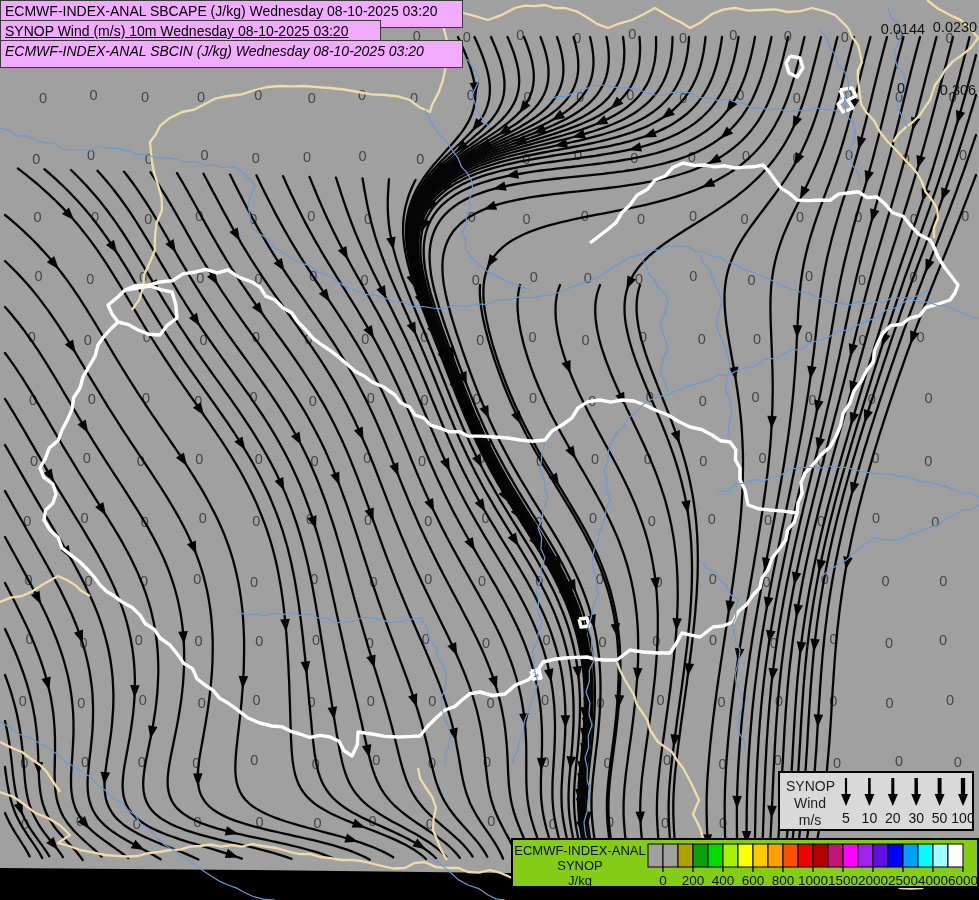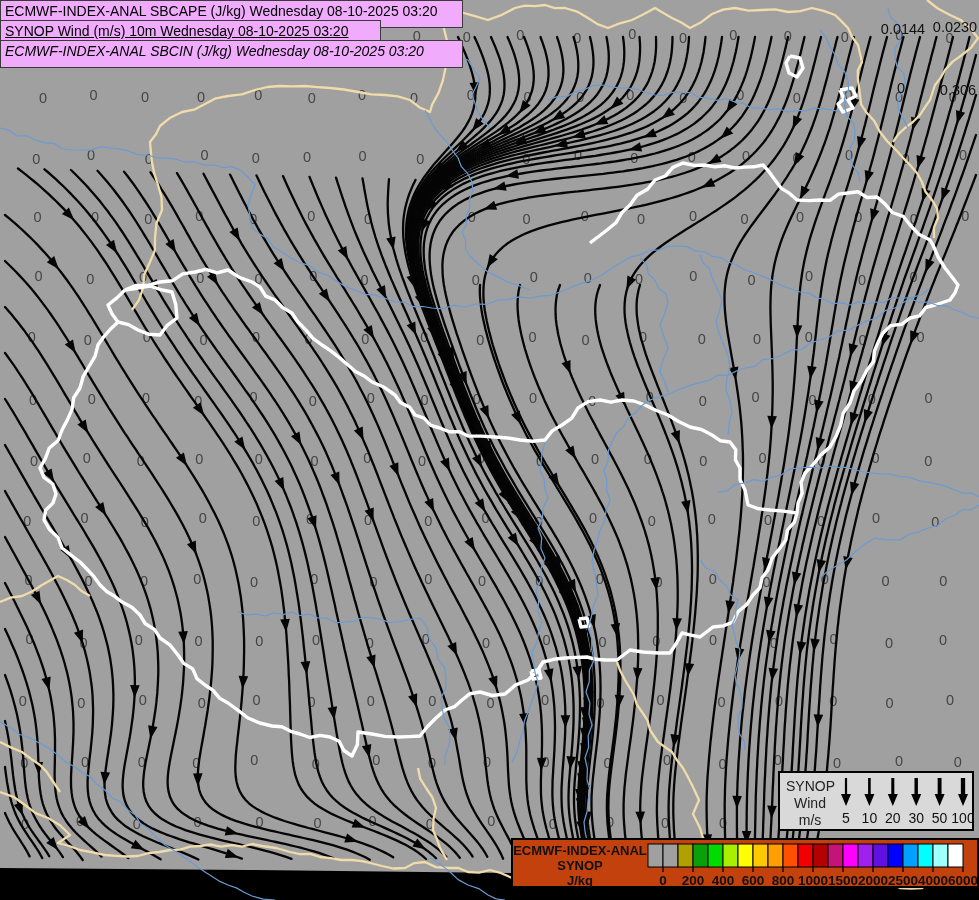--- a/index.html
+++ b/index.html
@@ -14,21 +14,21 @@
   #title2{top:20px;width:381px;text-decoration:underline;}
   #title3{top:40px;width:463px;font-style:italic;}
   
   #wind-legend{position:absolute;left:778px;top:771px;width:196px;height:60px;
       background:#d9d9d9;border:2px solid #000;box-sizing:border-box;}
   #wind-titles{position:absolute;left:6px;top:5px;width:48px;text-align:center;
       color:#222;font-size:14px;line-height:17px;}
   #wind-graphic{position:absolute;left:54px;top:0;}
   
   #cape-legend{position:absolute;left:511px;top:838px;width:468px;height:50px;
-      background:#c2410c;border:2px solid #000;box-sizing:border-box;font-weight:bold;}
+      background:#84cc16;border:2px solid #000;box-sizing:border-box;}
   #cape-titles{position:absolute;left:0;top:3px;width:134px;text-align:center;
       color:#111;font-size:13px;line-height:15px;}
   #cape-graphic{position:absolute;left:134px;top:3px;}
 </style>
 </head>
 <body>
 
 <div id="screen">
   <svg id="map-svg" width="979" height="900" viewBox="0 0 979 900">
       <rect x="0" y="0" width="979" height="900" fill="#a0a0a0"></rect>

